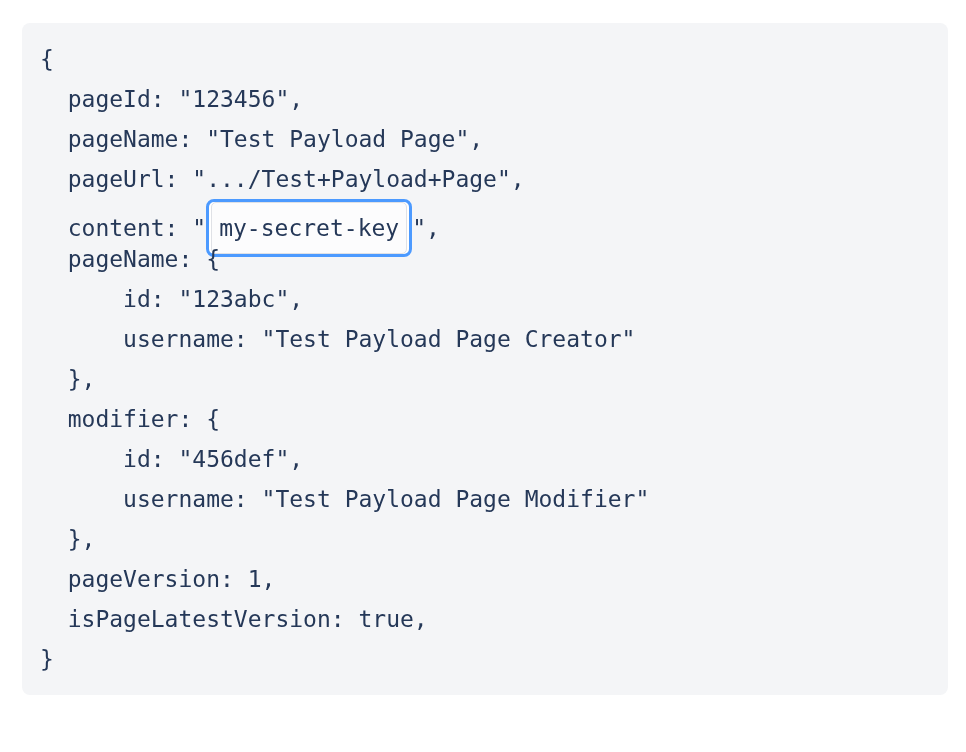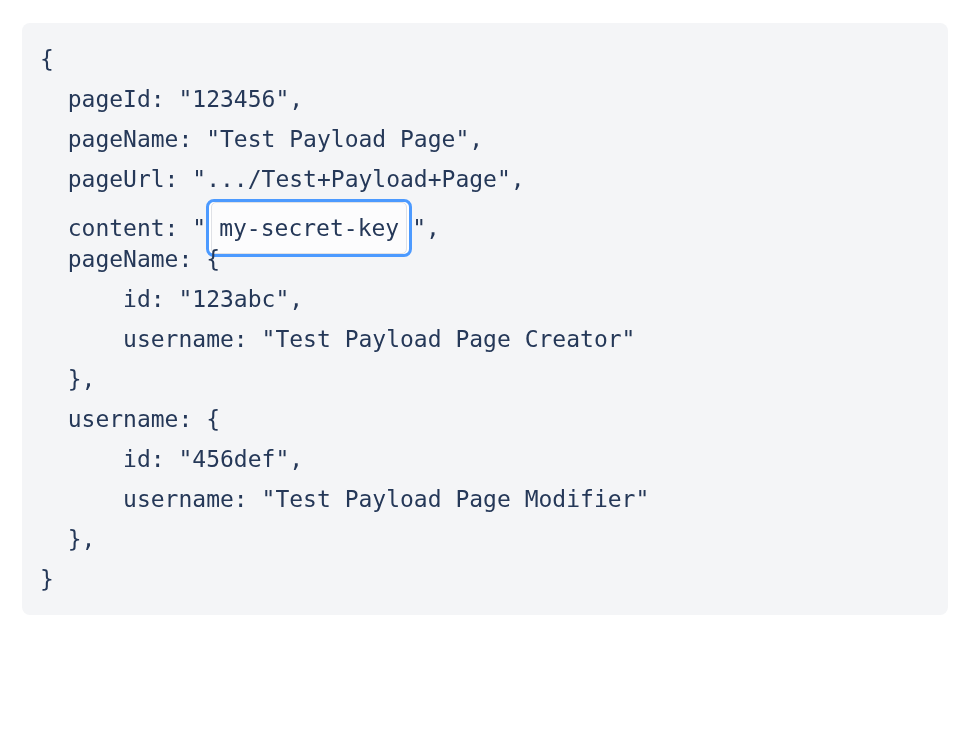--- a/index.html
+++ b/index.html
@@ -65,19 +65,21 @@
   <div class="code-block">
     <div class="code-line">{</div>
     <div class="code-line">  pageId: "123456",</div>
     <div class="code-line">  pageName: "Test Payload Page",</div>
     <div class="code-line">  pageUrl: ".../Test+Payload+Page",</div>
     <div class="code-line"><span class="seg">  content: "</span><span class="token-ring"><span class="token-chip">my-secret-key</span></span><span class="seg">",</span></div>
     <div class="code-line">  pageName: {</div>
     <div class="code-line">      id: "123abc",</div>
     <div class="code-line">      username: "Test Payload Page Creator"</div>
     <div class="code-line">  },</div>
-    <div class="code-line">  username: {</div>
+    <div class="code-line">  modifier: {</div>
     <div class="code-line">      id: "456def",</div>
     <div class="code-line">      username: "Test Payload Page Modifier"</div>
     <div class="code-line">  },</div>
+    <div class="code-line">  pageVersion: 1,</div>
+    <div class="code-line">  isPageLatestVersion: true,</div>
     <div class="code-line">}</div>
   </div>
 </div>
 
 </body></html>

